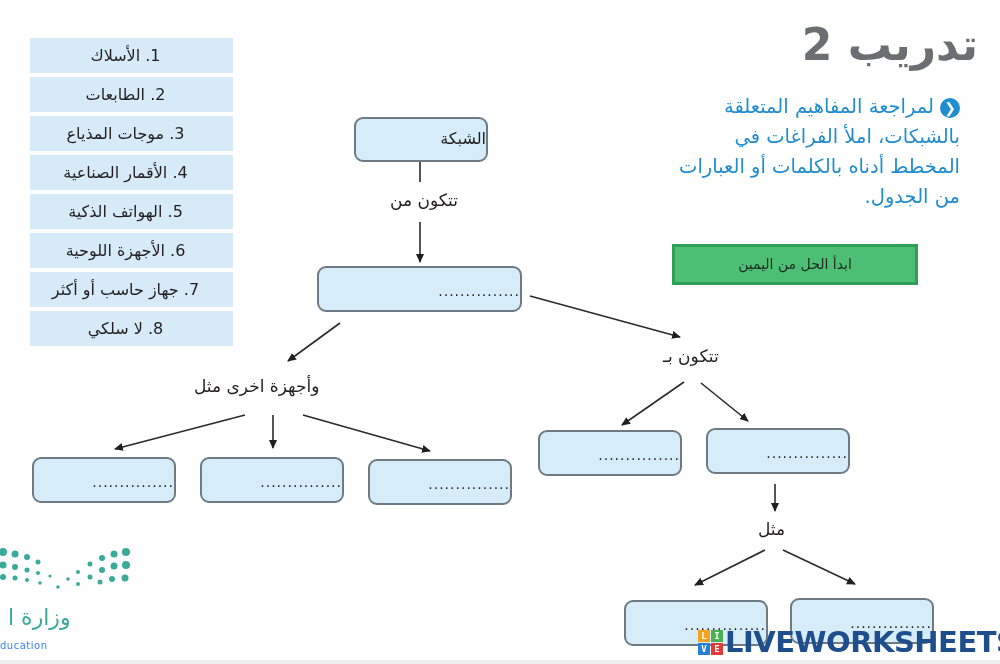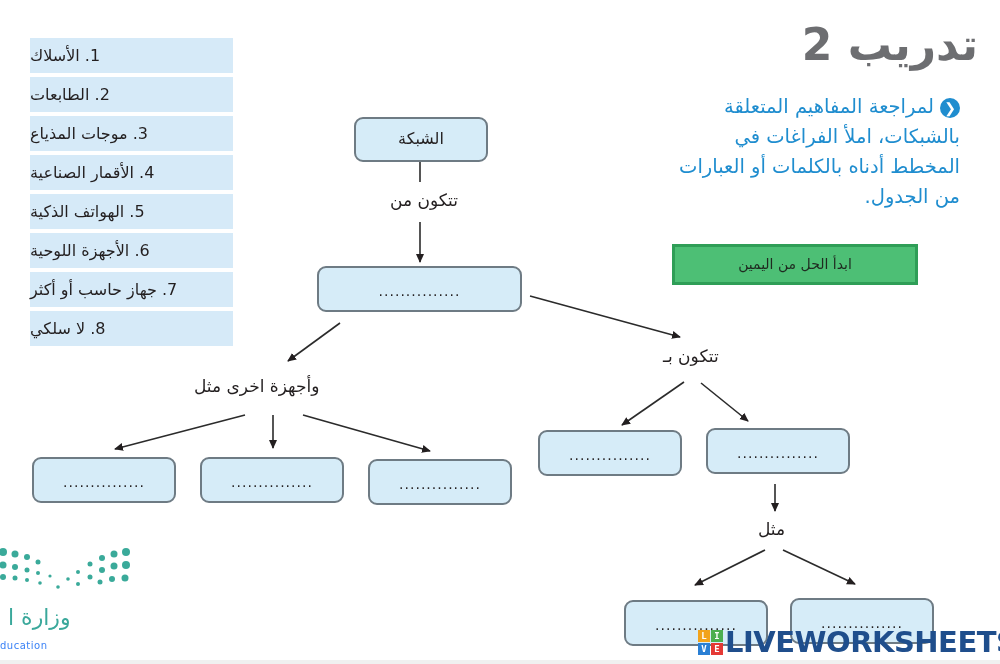--- a/index.html
+++ b/index.html
@@ -2,38 +2,38 @@
 <html><head>
 <meta charset="utf-8">
 <style>
   html, body { margin:0; padding:0; }
   body { width:1000px; height:664px; position:relative; background:#ffffff; overflow:hidden;
          font-family:"DejaVu Sans", sans-serif; }
   .abs { position:absolute; }
 
   
   .bank-item { position:absolute; left:30px; width:203px; height:35px; background:#d6eaf8;
-               direction:rtl; text-align:left; box-sizing:border-box; padding-right:12px;
+               direction:rtl; text-align:center; box-sizing:border-box; padding-right:12px;
                font-size:16px; line-height:35px; color:#231f20; white-space:nowrap; }
 
   
   .title { position:absolute; right:22px; top:20px; font-size:44px; font-weight:bold; color:#6d6e71;
            direction:rtl; white-space:nowrap; line-height:50px; }
   .instr { position:absolute; left:660px; top:92px; width:300px; direction:rtl; text-align:right;
            color:#1f8dcf; font-weight:normal; font-size:19.5px; line-height:30px; }
   .instr-icon { display:inline-block; width:20px; height:20px; border-radius:50%; background:#1f8dcf;
                 color:#fff; font-size:14px; line-height:20px; text-align:center; vertical-align:middle;
                 margin-left:6px; }
   .hint { position:absolute; left:672px; top:244px; width:246px; height:41px; box-sizing:border-box;
           background:#4dbf75; border:3px solid #2f9e57; direction:rtl; text-align:center;
           font-size:14px; line-height:35px; color:#1f2a20; }
 
   
   .node { position:absolute; box-sizing:border-box; background:#d6ecf8; border:2px solid #6e7b84;
-          border-radius:9px; direction:rtl; text-align:center; color:#231f20; }
+          border-radius:9px; direction:rtl; text-align:right; color:#231f20; }
   .node.root { font-size:16px; line-height:40px; }
   .node.blank { font-size:14px; letter-spacing:1px; padding-top:8px; line-height:30px; cursor:text; }
   .label { position:absolute; direction:rtl; font-size:17px; color:#231f20; white-space:nowrap; }
 
   svg.lines { position:absolute; left:0; top:0; }
 
   
   .moe-ar { position:absolute; left:0; top:605px; font-size:22px; color:#3aa89b; direction:rtl;margin-left:8px; }
   .moe-en { position:absolute; left:0; top:640px; font-size:10px; color:#3b82f6; letter-spacing:0.5px; }
 

